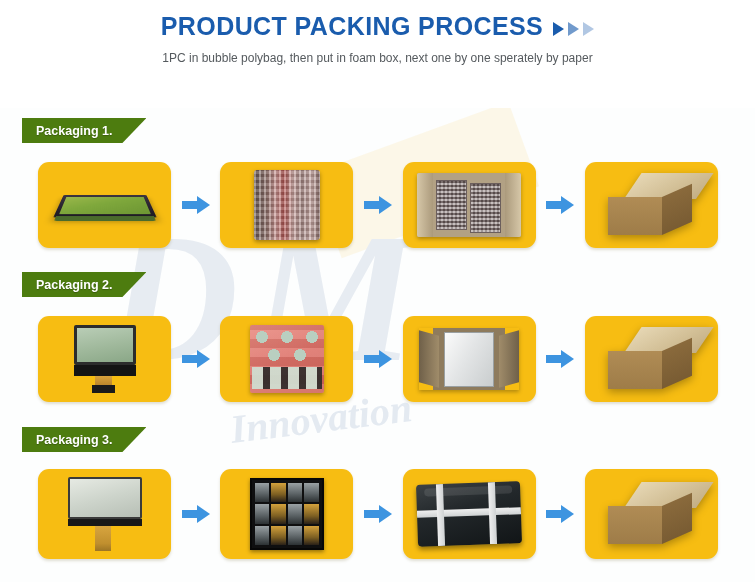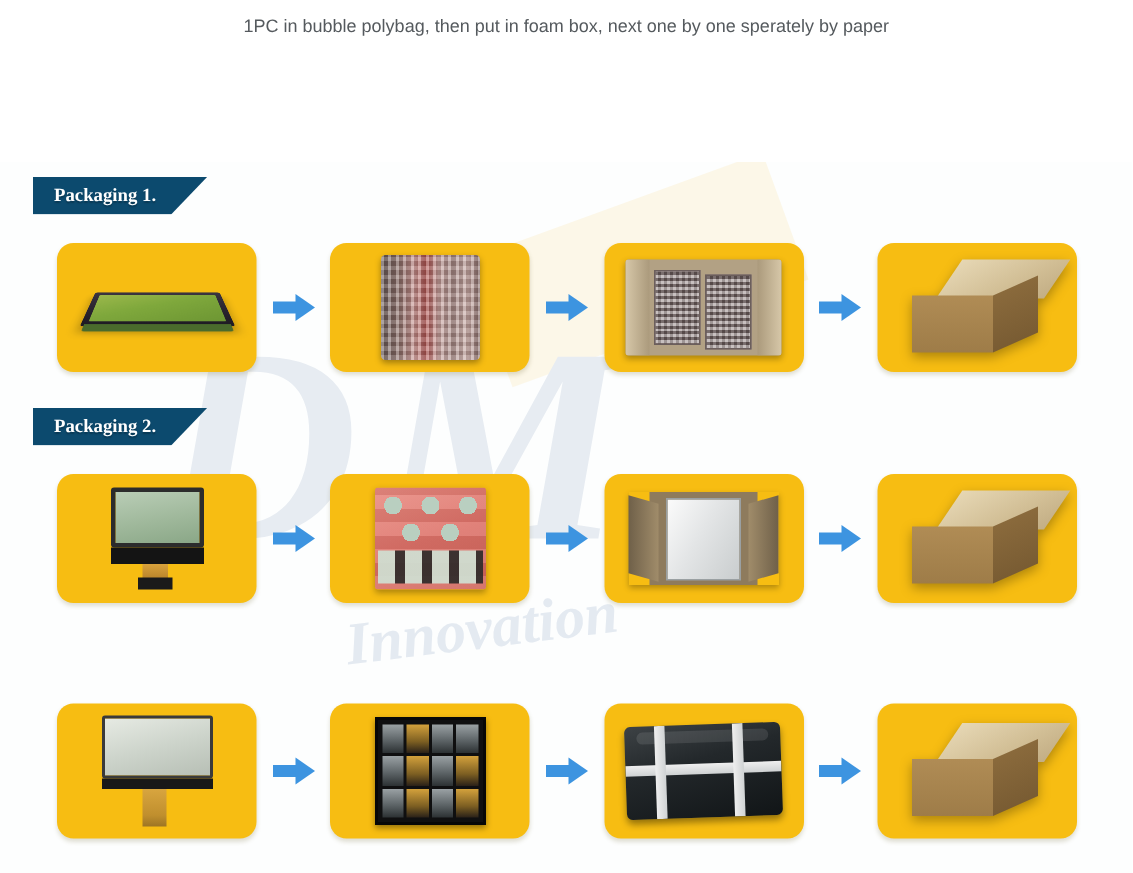--- a/index.html
+++ b/index.html
@@ -114,30 +114,30 @@
   .row-1 { top: 118px; height: 150px; }
   .row-2 { top: 272px; height: 150px; padding-left: 24px; }
   .row-3 { top: 427px; height: 155px; }
 
   
   .banner {
     position: absolute;
     left: 22px;
     top: 0;
     height: 25px;
-    background: #0c4a6e;
+    background: #4d7c0f;
     color: #ffffff;
     font-size: 12.5px;
     font-weight: bold;
     display: flex;
     align-items: center;
     padding: 0 34px 0 14px;
     box-sizing: border-box;
     white-space: nowrap;
-    font-family: Liberation Serif, serif;
+    font-family: Liberation Sans, sans-serif;
     clip-path: polygon(0 0, 100% 0, calc(100% - 24px) 100%, 0 100%);
     text-shadow: 0 1px 1px rgba(0,0,0,0.25);
   }
 
   
   .strip {
     position: absolute;
     left: 38px;
     top: 44px;
     width: 680px;
@@ -441,20 +441,28 @@
 
 <div id="page">
 
   <div id="watermark">
     <div id="wm-wedge"></div>
     <div id="wm-letters">DM</div>
     <div id="wm-tag">Innovation</div>
   </div>
 
   <div id="header">
+    <div id="title-row">
+      <div id="title">PRODUCT PACKING PROCESS</div>
+      <div class="tri-group">
+        <span class="tri t1"></span>
+        <span class="tri t2"></span>
+        <span class="tri t3"></span>
+      </div>
+    </div>
     <div id="subtitle">
       <div>1PC in bubble polybag,  then put in foam box,  next one by one sperately by paper</div>
     </div>
   </div>
 
   <div class="row row-1">
     <div class="banner">Packaging 1.</div>
     <div class="strip">
 
       <div class="card">
@@ -552,20 +560,21 @@
           <span class="top"></span>
             <span class="front"></span>
             <span class="side"></span>
         </div>
       </div>
 
     </div>
   </div>
 
   <div class="row row-3">
+    <div class="banner">Packaging 3.</div>
     <div class="strip">
 
       <div class="card">
         <div class="art touch">
           <span class="glass"></span>
             <span class="lip"></span>
             <span class="ribbon"></span>
         </div>
       </div>
       <div class="arrow-wrap">

